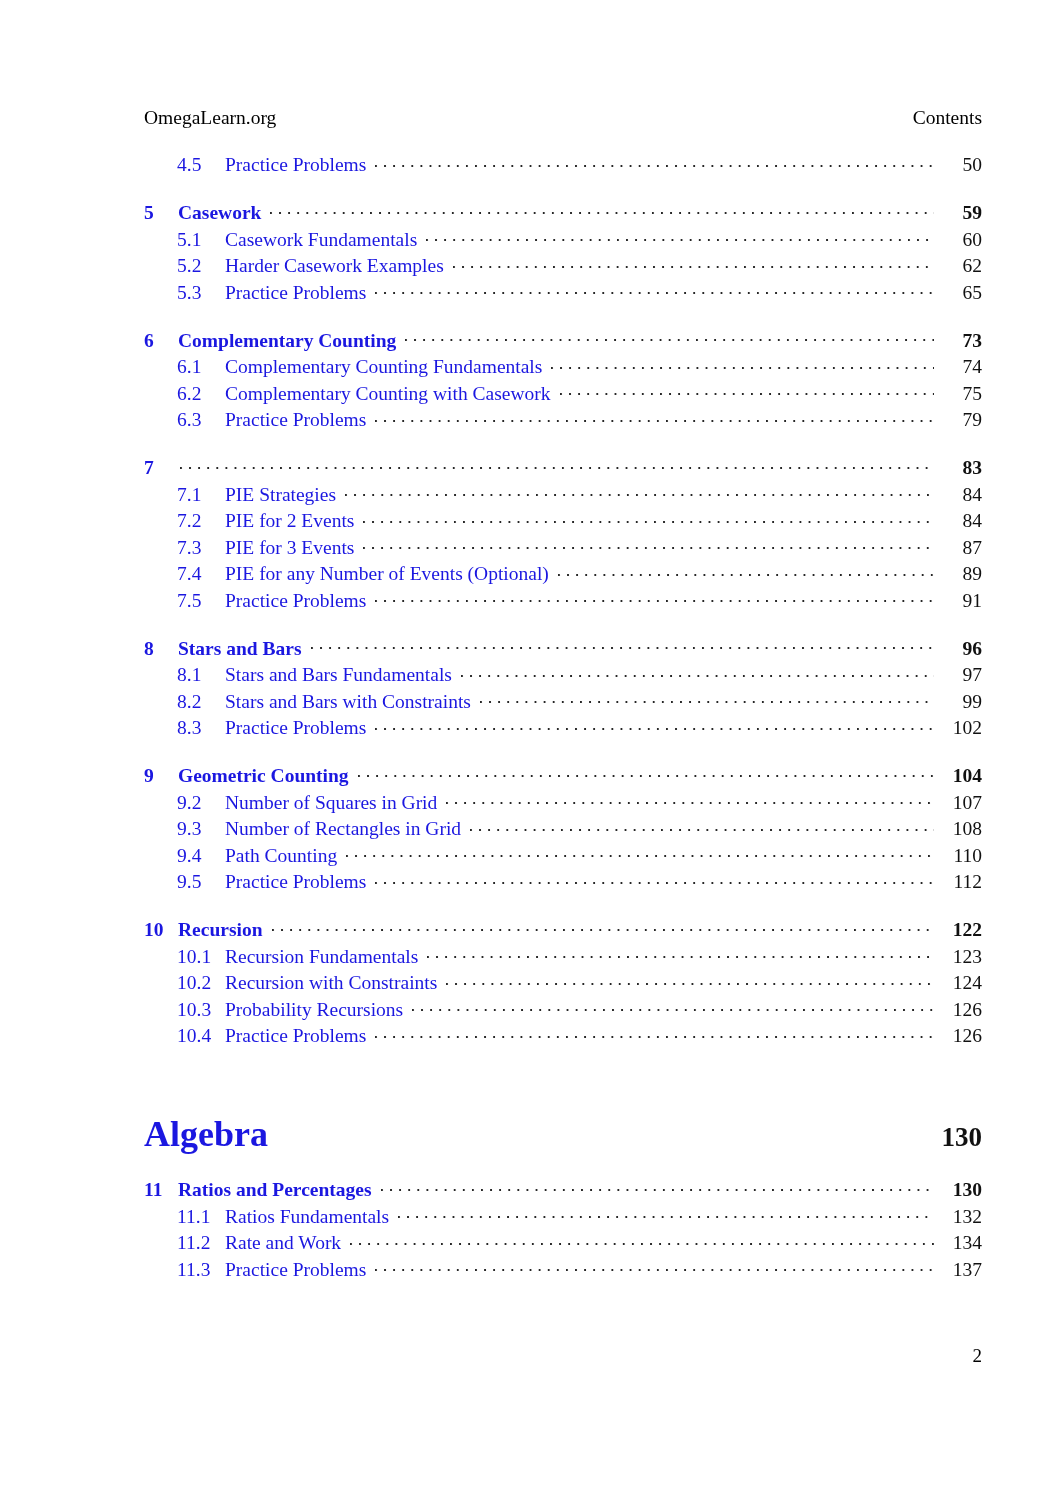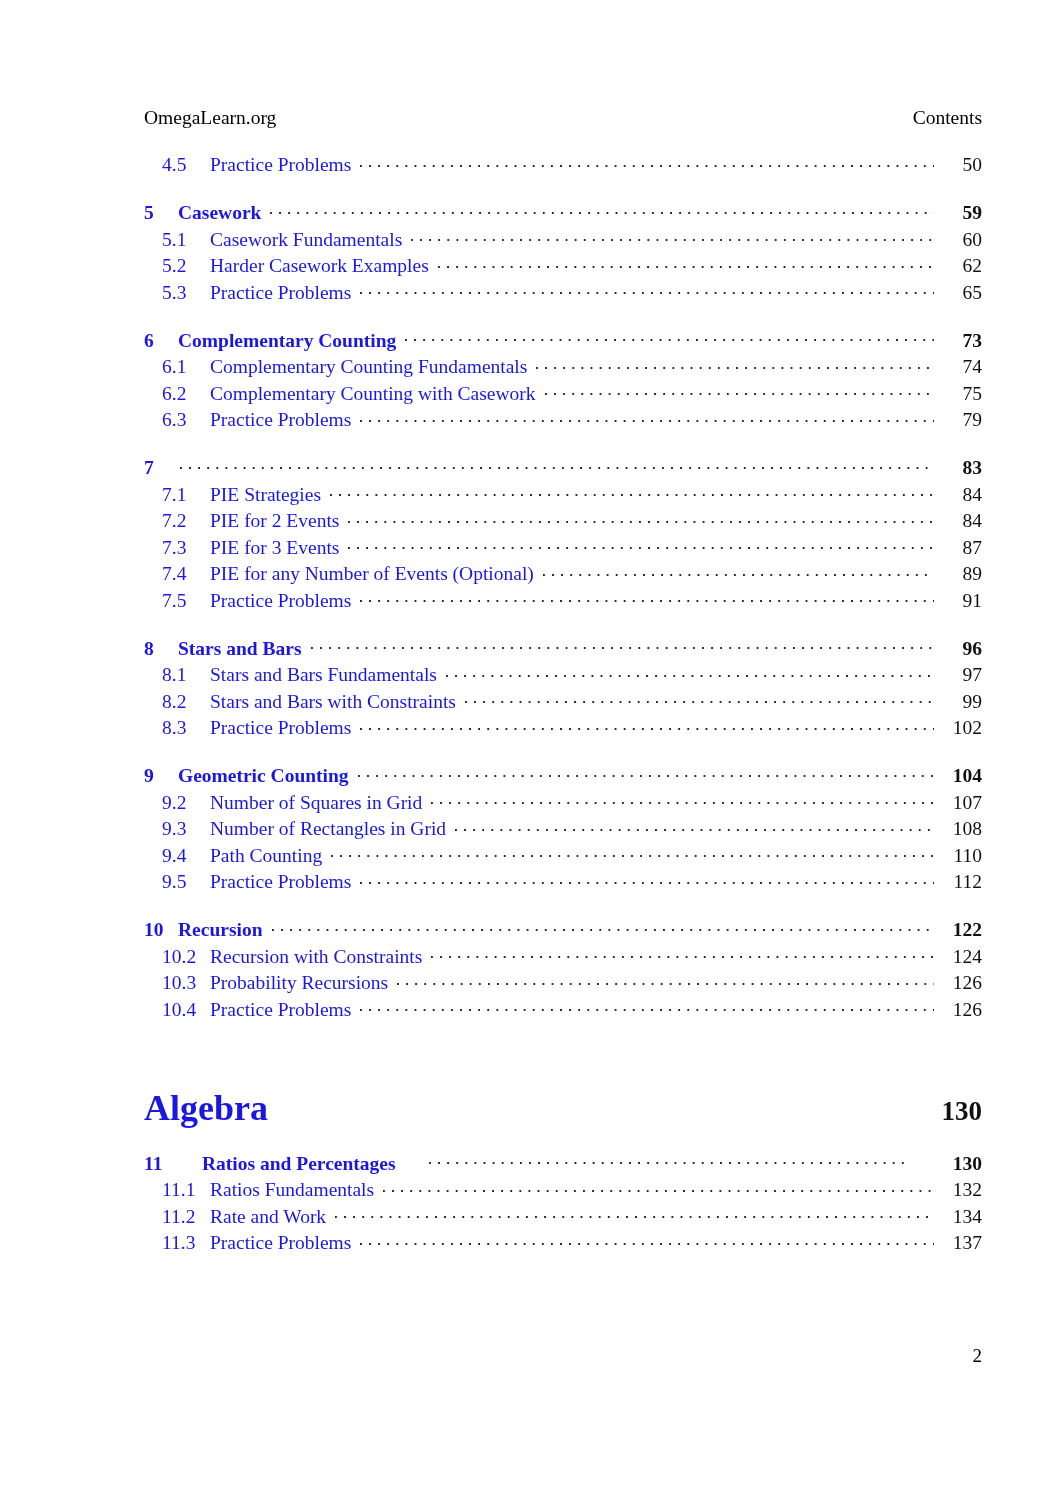--- a/index.html
+++ b/index.html
@@ -113,21 +113,21 @@
   .row-chapter .leader::before {
     bottom: 5px;
   }
 
   
   .row-section {
     margin-top: 2.5px;
   }
   .row-section .num {
     width: 48px;
-    margin-left: 18px;
+    margin-left: 33px;
   }
 
   
   .row-first {
     margin-top: 0;
   }
 
   
   .row-part {
     display: flex;
@@ -150,21 +150,20 @@
     width: 46px;
     text-align: right;
     font-size: 27px;
     font-weight: bold;
     color: #111111;
   }
 
   
   .row-after-part {
     margin-top: 0;
-    gap: 24px;
   }
 
   
   .page-footer {
     position: absolute;
     left: 128px;
     top: 1345px;
     width: 838px;
     text-align: right;
     font-size: 19px;
@@ -325,20 +324,26 @@
         <span class="leader"></span>
         <span class="pageno">112</span>
       </div>
       <div class="toc-row row-chapter">
         <span class="num">10</span>
         <span class="title">Recursion</span>
         <span class="leader"></span>
         <span class="pageno">122</span>
       </div>
       <div class="toc-row row-section">
+        <span class="num">10.1</span>
+        <span class="title">Recursion Fundamentals</span>
+        <span class="leader"></span>
+        <span class="pageno">123</span>
+      </div>
+      <div class="toc-row row-section">
         <span class="num">10.2</span>
         <span class="title">Recursion with Constraints</span>
         <span class="leader"></span>
         <span class="pageno">124</span>
       </div>
       <div class="toc-row row-section">
         <span class="num">10.3</span>
         <span class="title">Probability Recursions</span>
         <span class="leader"></span>
         <span class="pageno">126</span>

